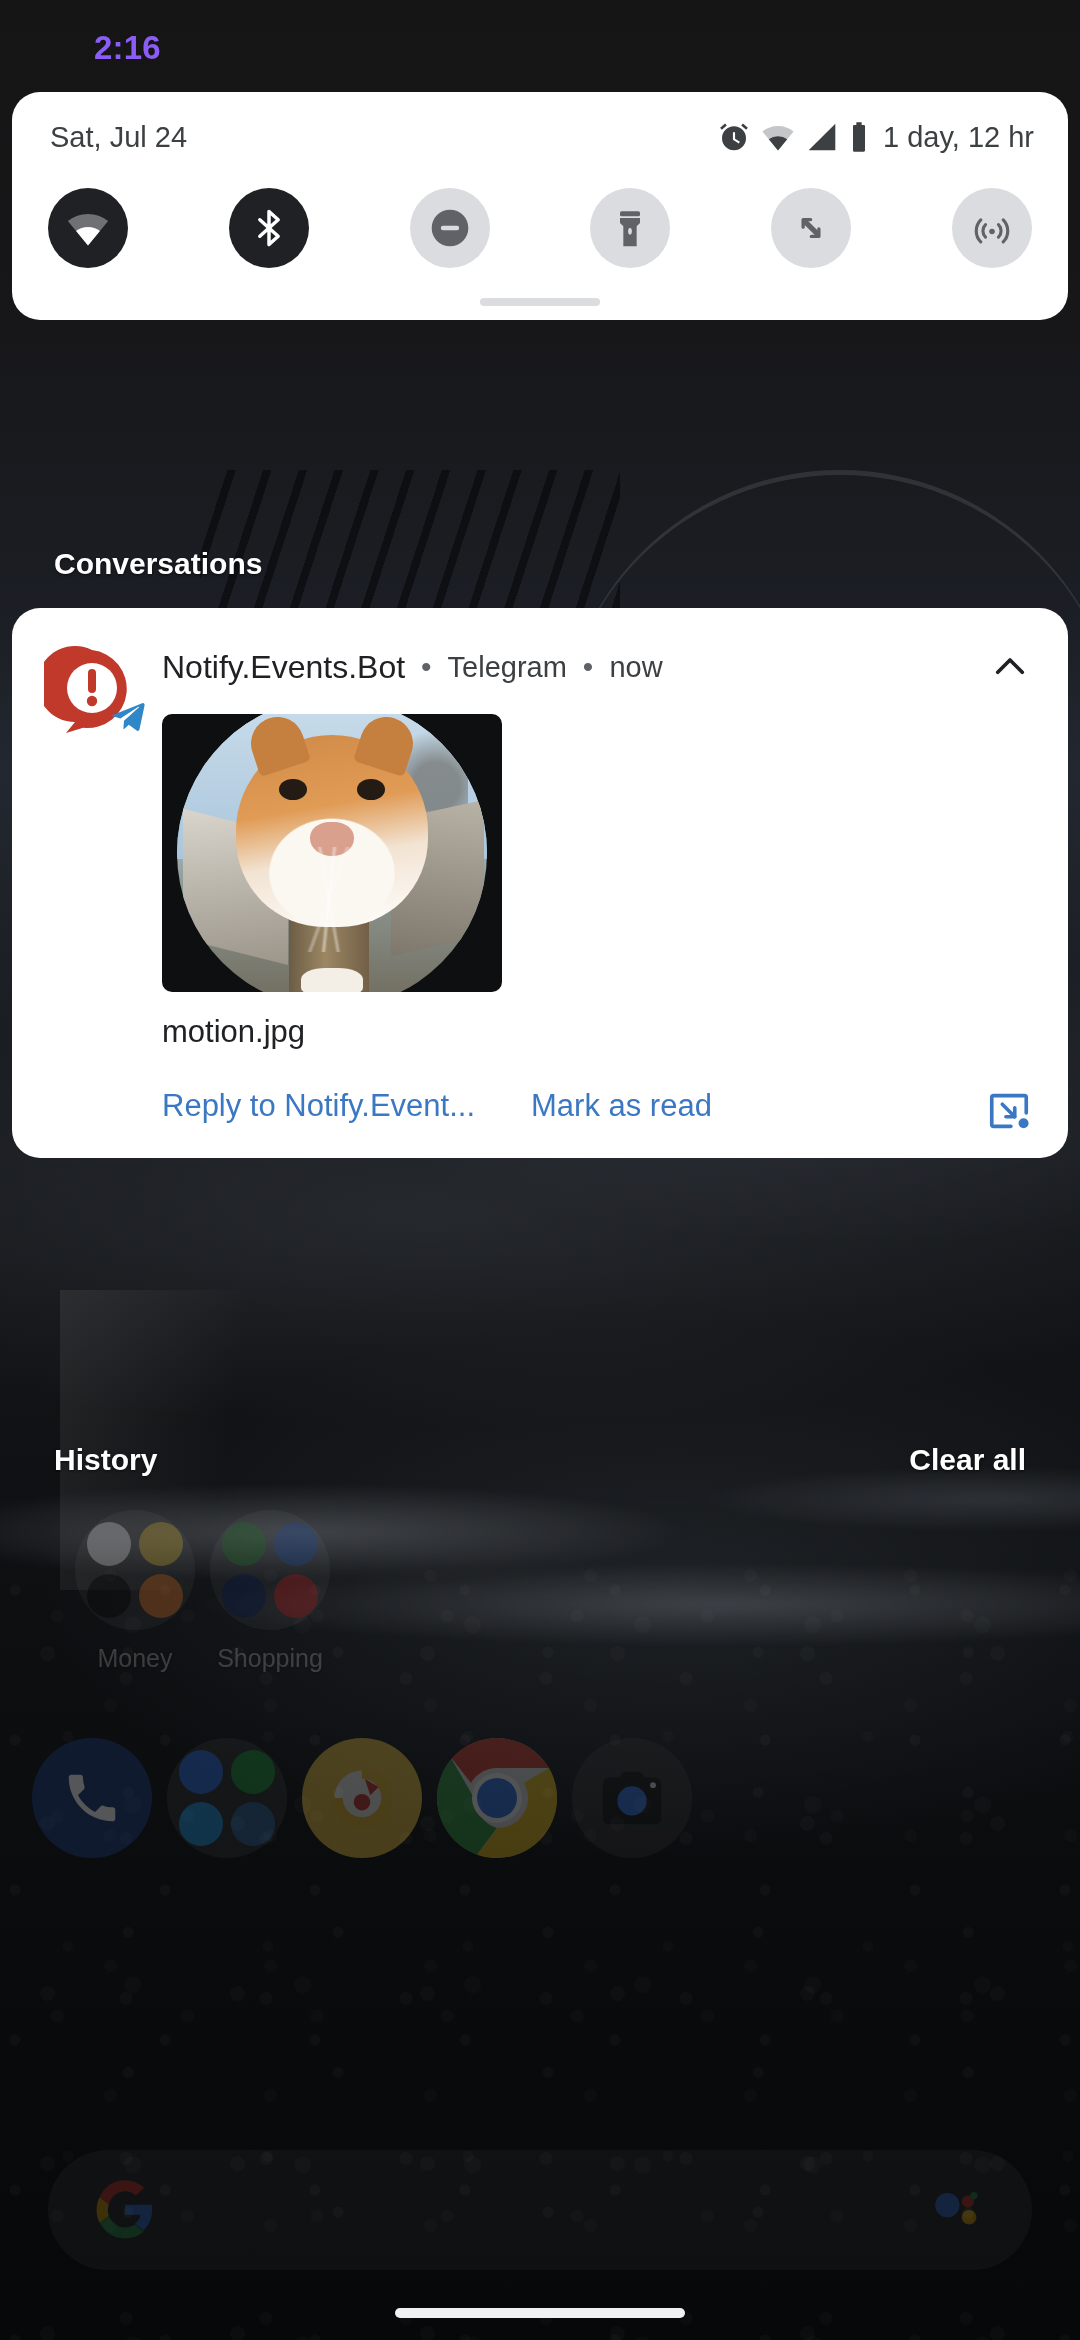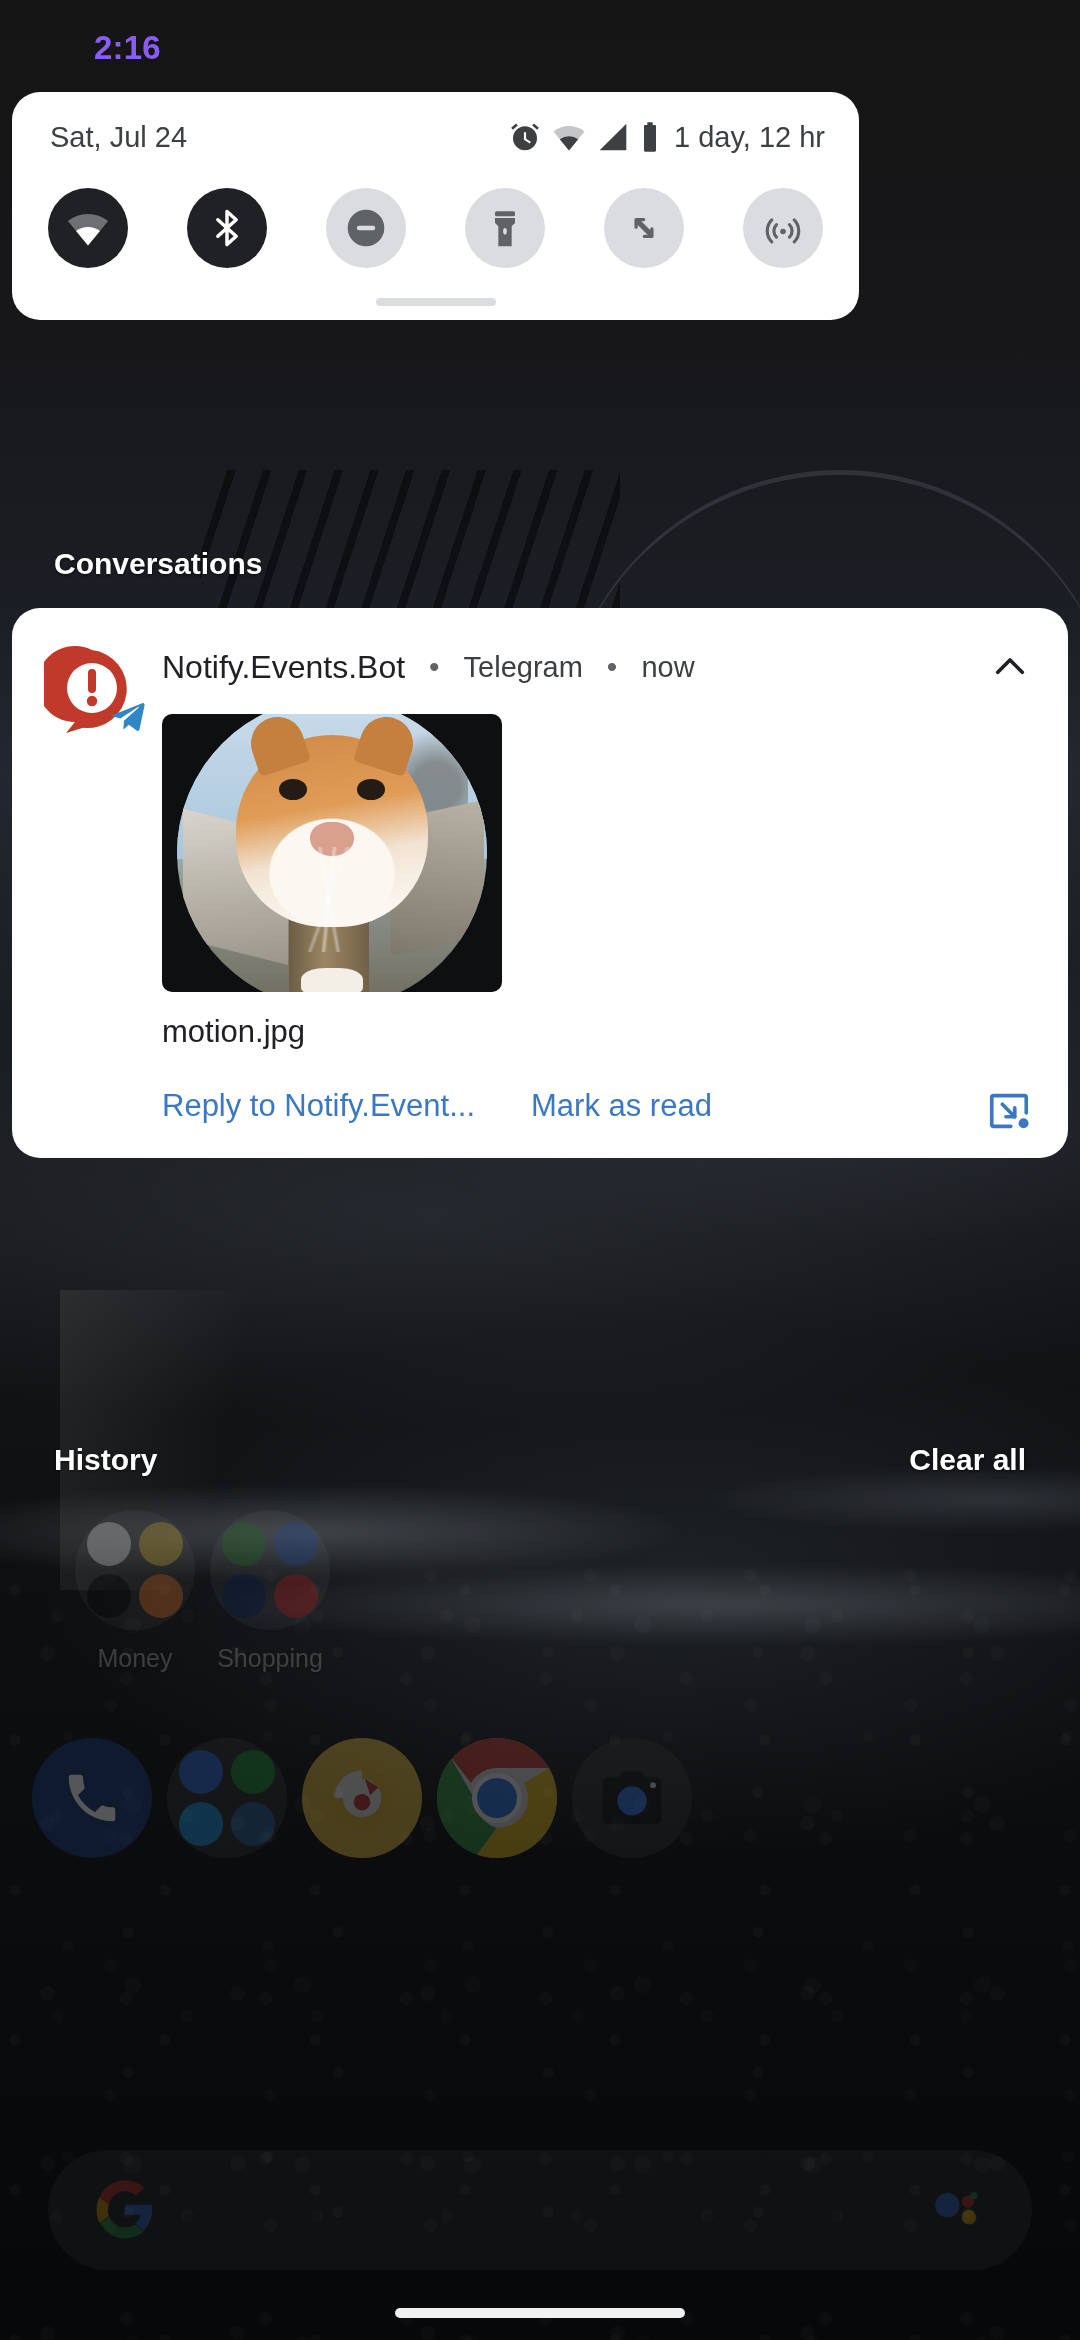--- a/index.html
+++ b/index.html
@@ -70,21 +70,21 @@
     position: absolute; top: 0; left: 0; right: 0; height: 96px;
     display: flex; align-items: center;
   }
   .sb-clock {
     margin-left: 94px;
     color: #8b5cf6; font-size: 33px; font-weight: 700; letter-spacing: .2px;
   }
 
   
   .qs-panel {
-    position: absolute; left: 12px; top: 92px; width: 847px; height: 228px;
+    position: absolute; left: 12px; top: 92px; width: 1056px; height: 228px;
     background: #ffffff;
     border-radius: 28px;
   }
   .qs-header {
     position: absolute; left: 38px; right: 34px; top: 28px;
     display: flex; align-items: center; justify-content: space-between;
   }
   .qs-date { font-size: 29px; color: #3c4043; font-weight: 400; }
   .qs-status { display: flex; align-items: center; gap: 11px; }
   .qs-status svg { display: block; }
@@ -133,21 +133,21 @@
   .notif-top { display: flex; align-items: flex-start; padding: 34px 30px 0 32px; }
   .avatar-wrap { position: relative; width: 96px; height: 96px; flex: 0 0 96px; }
   .avatar-wrap svg { display: block; }
   .badge {
     position: absolute; right: -8px; bottom: 2px; width: 40px; height: 40px;
   }
   .badge svg { display: block; }
 
   .notif-body { flex: 1; margin-left: 22px; }
   .notif-titlerow {
-    display: flex; align-items: center; gap: 8px; height: 50px;
+    display: flex; align-items: center; gap: 0; height: 50px;
   }
   .notif-appname { font-size: 32px; color: #202124; font-weight: 400; white-space: nowrap; }
   .dot-sep { color: #5f6368; font-size: 30px; padding: 0 16px; }
   .notif-channel { font-size: 29px; color: #3c4043; }
   .notif-time { font-size: 29px; color: #3c4043; }
   .collapse-btn {
     margin-left: auto; width: 56px; height: 56px;
     display: flex; align-items: center; justify-content: center;
   }
 

